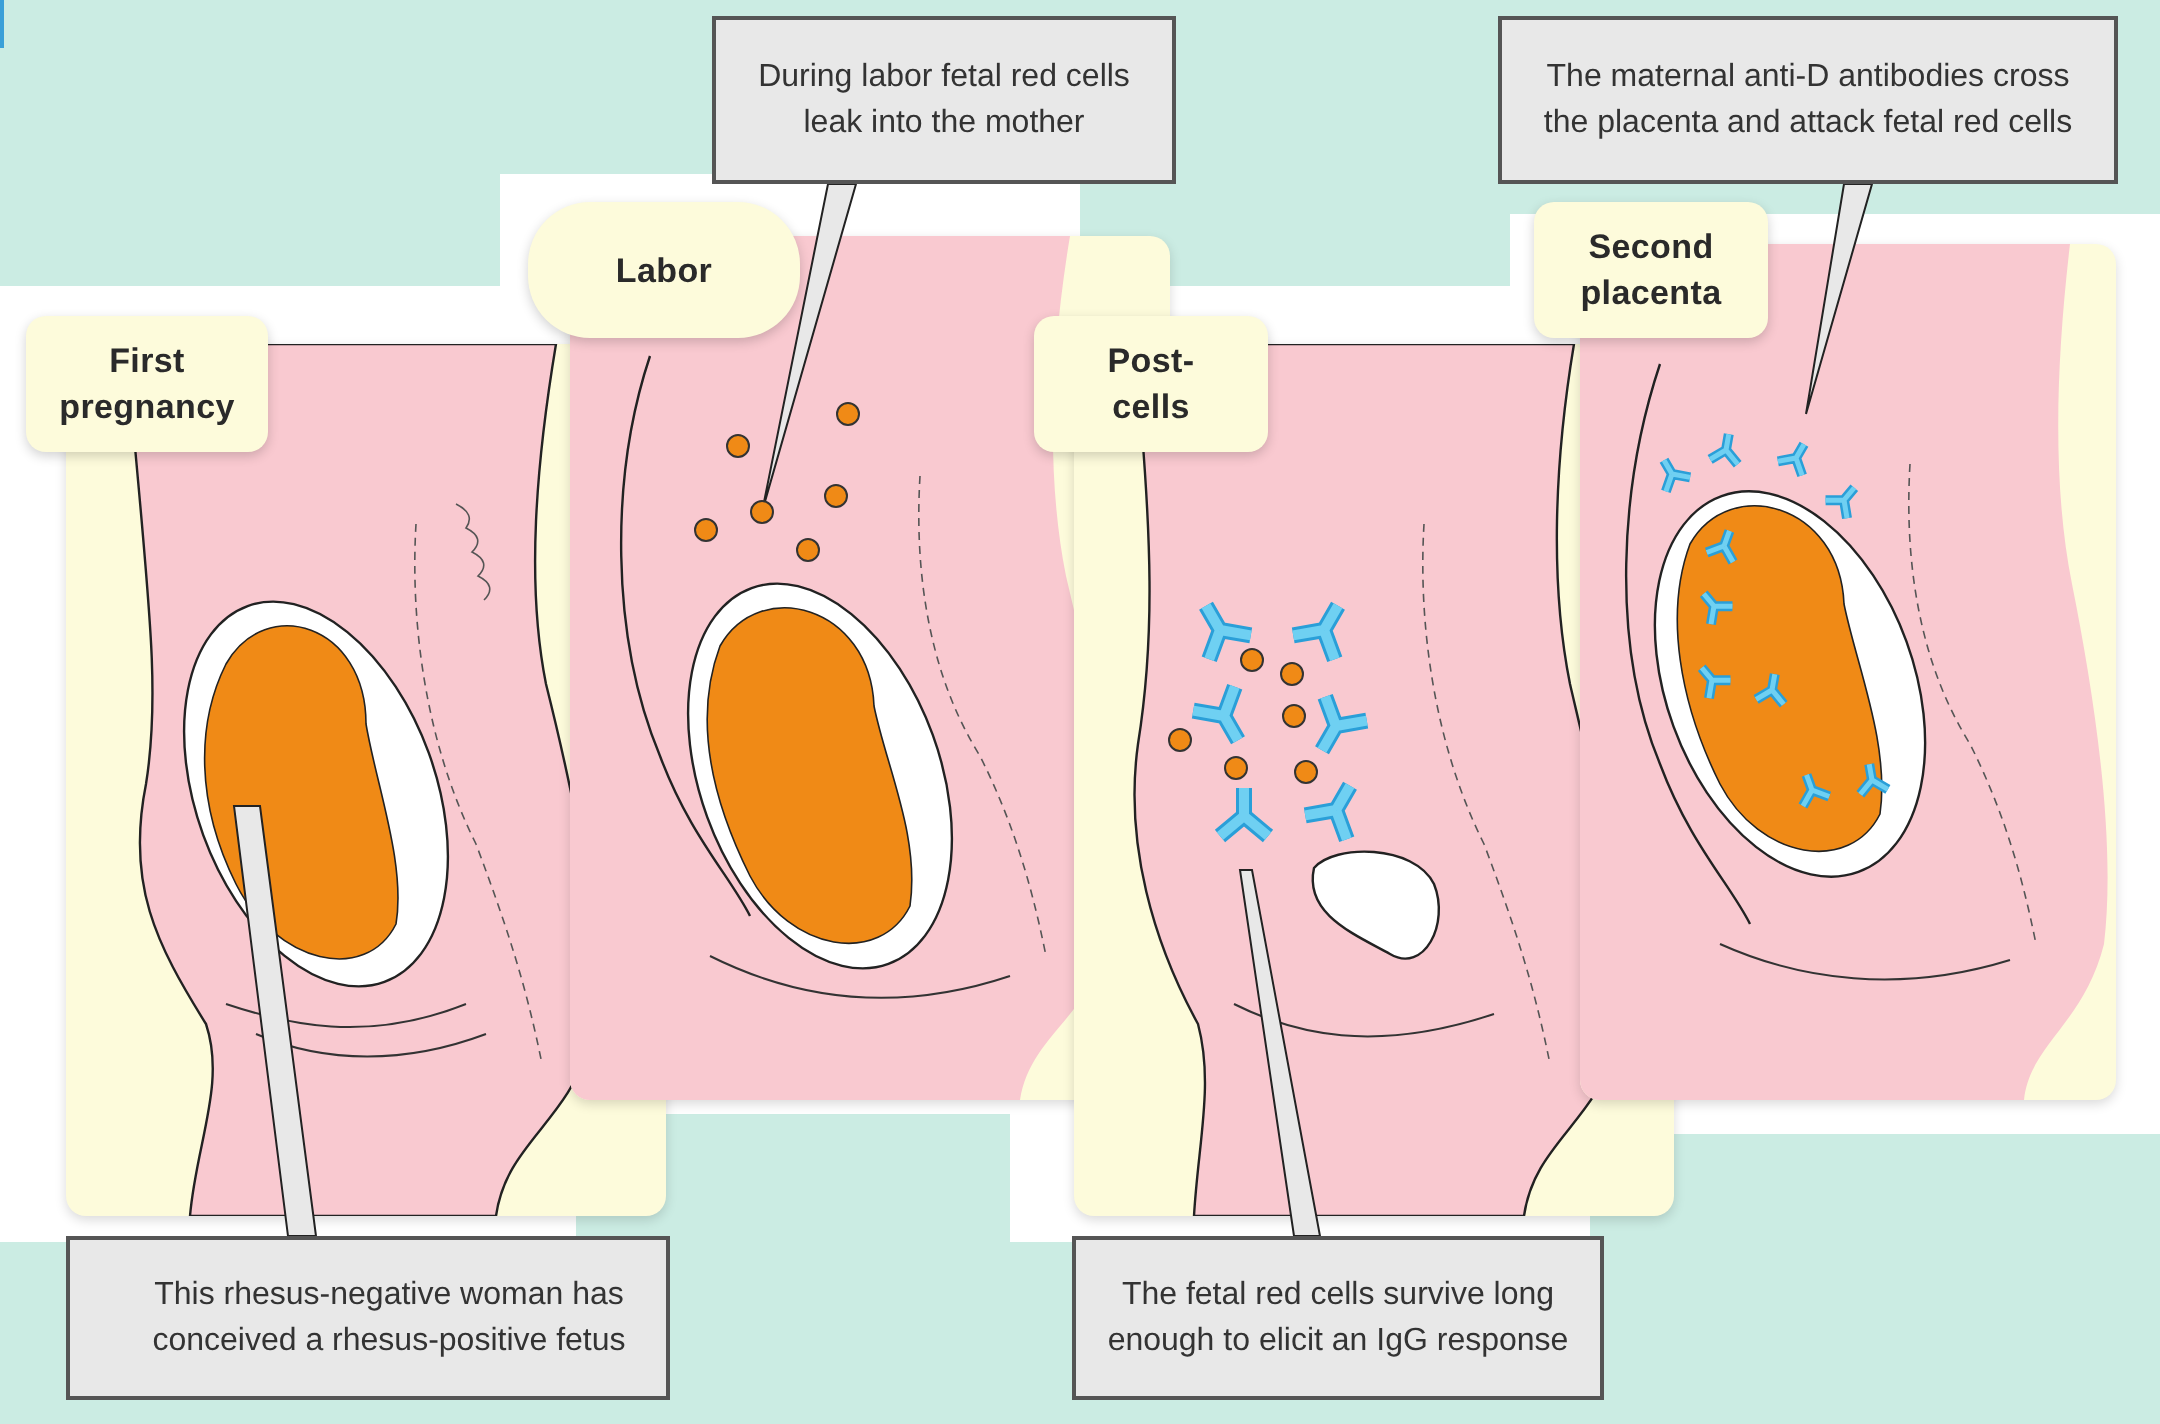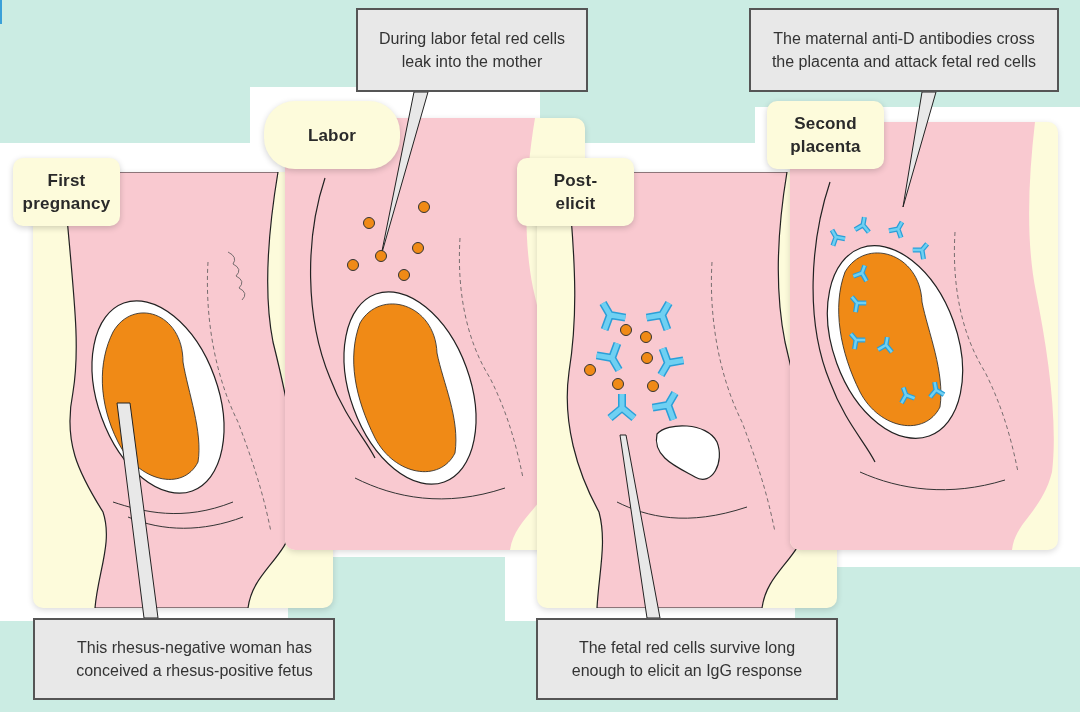--- a/index.html
+++ b/index.html
@@ -43,21 +43,21 @@
 <div class="panel" style="left:33px;top:172px;width:300px;height:436px;">
   <svg width="300" height="436">
     <path d="M30,0 L245,0 C235,60 230,120 240,170 C255,230 270,300 262,350 C250,390 220,400 215,436 L62,436 C65,400 80,370 70,340 C45,300 30,270 40,220 C48,170 40,120 30,0 Z" fill="#f9c9d0" stroke="#222" stroke-width="1.2"></path>
     <path d="M175,90 C172,140 180,200 205,250 C220,290 230,320 238,360" fill="none" stroke="#555" stroke-width="0.8" stroke-dasharray="4,3"></path>
     <path d="M195,80 q10,5 5,12 q10,5 3,12 q10,5 3,12 q10,5 3,12" fill="none" stroke="#555" stroke-width="0.8"></path>
     <ellipse cx="125" cy="225" rx="60" ry="100" transform="rotate(-20 125 225)" fill="#fff" stroke="#222" stroke-width="1.2"></ellipse>
     <path d="M80,160 C100,125 150,140 150,190 C155,220 170,260 165,290 C150,320 105,310 85,270 C65,230 65,190 80,160 Z" fill="#f08a16" stroke="#222" stroke-width="0.8"></path>
     <path d="M80,330 C110,340 150,350 200,330 M95,345 C130,360 170,360 210,345" fill="none" stroke="#333" stroke-width="1"></path>
   </svg>
 </div>
-<div class="tag" style="left:13px;top:158px;width:107px;height:68px;">First
+<div class="tag" style="left:13px;top:158px;width:121px;height:68px;">First
 pregnancy</div>
 
 <div class="panel" style="left:285px;top:118px;width:300px;height:432px;">
   <svg width="300" height="432">
     <path d="M0,0 L250,0 C240,60 238,120 248,170 C262,230 280,300 272,350 C260,390 230,400 225,432 L0,432 Z" fill="#f9c9d0"></path>
     <path d="M40,60 C20,120 20,200 45,260 C60,300 80,320 90,340" fill="none" stroke="#222" stroke-width="1.2"></path>
     <path d="M175,120 C172,170 180,220 205,260 C220,290 230,320 238,360" fill="none" stroke="#555" stroke-width="0.8" stroke-dasharray="4,3"></path>
     <ellipse cx="125" cy="270" rx="60" ry="100" transform="rotate(-20 125 270)" fill="#fff" stroke="#222" stroke-width="1.2"></ellipse>
     <path d="M75,205 C95,170 150,185 152,235 C158,265 175,300 170,335 C155,365 110,358 90,320 C70,280 62,240 75,205 Z" fill="#f08a16" stroke="#222" stroke-width="0.8"></path>
     <path d="M70,360 C110,380 160,390 220,370" fill="none" stroke="#333" stroke-width="1"></path>
@@ -67,21 +67,21 @@
 
 <div class="panel" style="left:537px;top:172px;width:300px;height:436px;">
   <svg width="300" height="436">
     <path d="M30,0 L250,0 C240,60 238,120 248,170 C262,230 280,300 272,350 C260,390 230,400 225,436 L60,436 C62,400 70,370 62,340 C40,300 25,250 32,200 C40,150 40,100 30,0 Z" fill="#f9c9d0" stroke="#222" stroke-width="1.2"></path>
     <path d="M175,90 C172,140 180,200 205,250 C220,290 230,320 238,360" fill="none" stroke="#555" stroke-width="0.8" stroke-dasharray="4,3"></path>
     <path d="M120,262 C130,250 170,250 180,270 C188,290 175,315 158,305 C140,295 115,285 120,262 Z" fill="#fff" stroke="#222" stroke-width="1.2"></path>
     <path d="M80,330 C110,345 150,355 210,335" fill="none" stroke="#333" stroke-width="1"></path>
   </svg>
 </div>
 <div class="tag" style="left:517px;top:158px;width:117px;height:68px;">Post-
-elicit</div>
+cells</div>
 
 <div class="panel" style="left:790px;top:122px;width:268px;height:428px;">
   <svg width="268" height="428">
     <path d="M0,0 L245,0 C238,60 236,120 246,170 C258,230 268,300 262,350 C252,390 225,400 222,428 L0,428 Z" fill="#f9c9d0"></path>
     <path d="M40,60 C20,120 15,200 40,260 C55,300 75,320 85,340" fill="none" stroke="#222" stroke-width="1.2"></path>
     <path d="M165,110 C162,160 170,210 195,250 C210,280 220,310 228,350" fill="none" stroke="#555" stroke-width="0.8" stroke-dasharray="4,3"></path>
     <ellipse cx="105" cy="220" rx="62" ry="100" transform="rotate(-20 105 220)" fill="#fff" stroke="#222" stroke-width="1.2"></ellipse>
     <path d="M55,150 C75,115 130,130 132,180 C138,210 155,250 150,285 C135,315 90,308 70,270 C50,230 42,185 55,150 Z" fill="#f08a16" stroke="#222" stroke-width="0.8"></path>
     <path d="M70,350 C110,368 160,375 215,358" fill="none" stroke="#333" stroke-width="1"></path>
   </svg>
@@ -145,14 +145,14 @@
     <use href="#ab-sm" transform="translate(936,390) rotate(-10)"></use>
   </g>
 </svg>
 
 <div class="callout" style="left:356px;top:8px;width:232px;height:84px;">During labor fetal red cells
 leak into the mother</div>
 <div class="callout" style="left:749px;top:8px;width:310px;height:84px;">The maternal anti-D antibodies cross
 the placenta and attack fetal red cells</div>
 <div class="callout" style="left:33px;top:618px;width:302px;height:82px;padding-left:21px;">This rhesus-negative woman has
 conceived a rhesus-positive fetus</div>
-<div class="callout" style="left:536px;top:618px;width:302px;height:82px;">The fetal red cells survive long
+<div class="callout" style="left:536px;top:618px;width:266px;height:82px;">The fetal red cells survive long
 enough to elicit an IgG response</div>
 
 </body></html>

